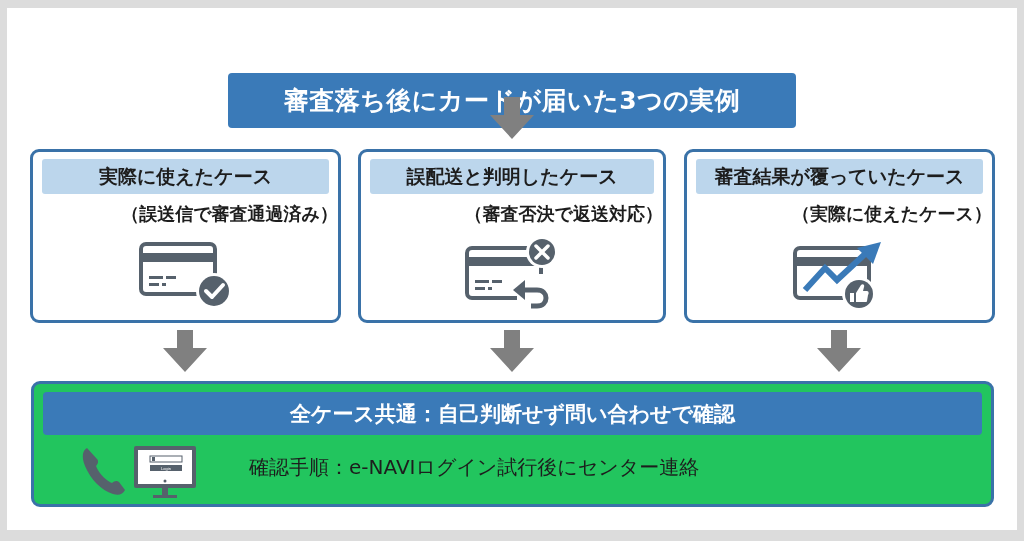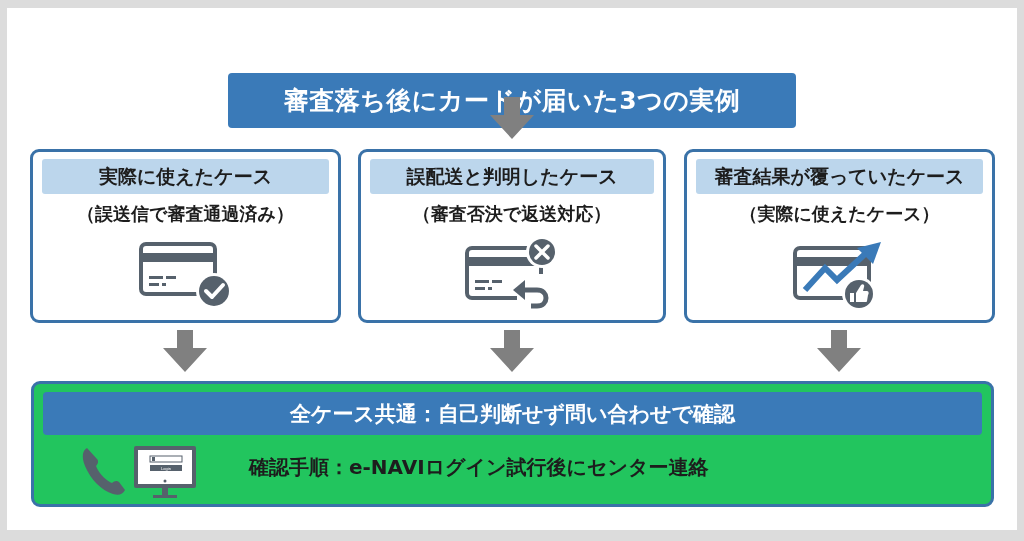--- a/index.html
+++ b/index.html
@@ -47,21 +47,21 @@
       height: 35px;
       background: #bcd6ec;
       border-radius: 3px;
       display: flex; align-items: center; justify-content: center;
       font-size: 19px; font-weight: bold; color: #1d1d1d;
       white-space: nowrap;
     }
     .case-sub {
       position: absolute;
       left: 0; right: 0; top: 50px;
-      text-align: center;
+      text-align: right;
       font-size: 18px; font-weight: bold; color: #1d1d1d;
       white-space: nowrap;
     }
     .case-icon {
       position: absolute;
       left: 50%; top: 86px;
       transform: translateX(-50%);
       width: 110px; height: 72px;
     }
     .case-icon svg { width: 100%; height: 100%; display: block; }
@@ -85,21 +85,21 @@
     }
     .common-icons {
       position: absolute;
       left: 45px; top: 58px;
       width: 125px; height: 60px;
     }
     .common-icons svg { width: 100%; height: 100%; display: block; }
     .common-text {
       position: absolute;
       left: 215px; top: 70px;
-      font-size: 20px; font-weight: bold; color: #1d1d1d;
+      font-size: 20px; font-weight: normal; color: #1d1d1d;
       white-space: nowrap;
     }
   </style>
 </head>
 <body>
 
 <div class="canvas"></div>
 
 <div class="title-box">審査落ち後にカードが届いた3つの実例</div>
 

